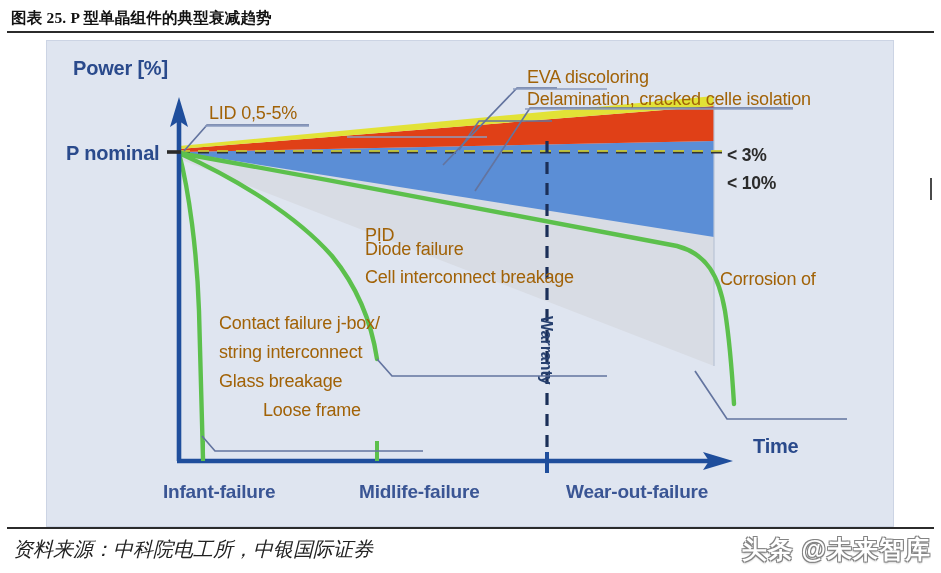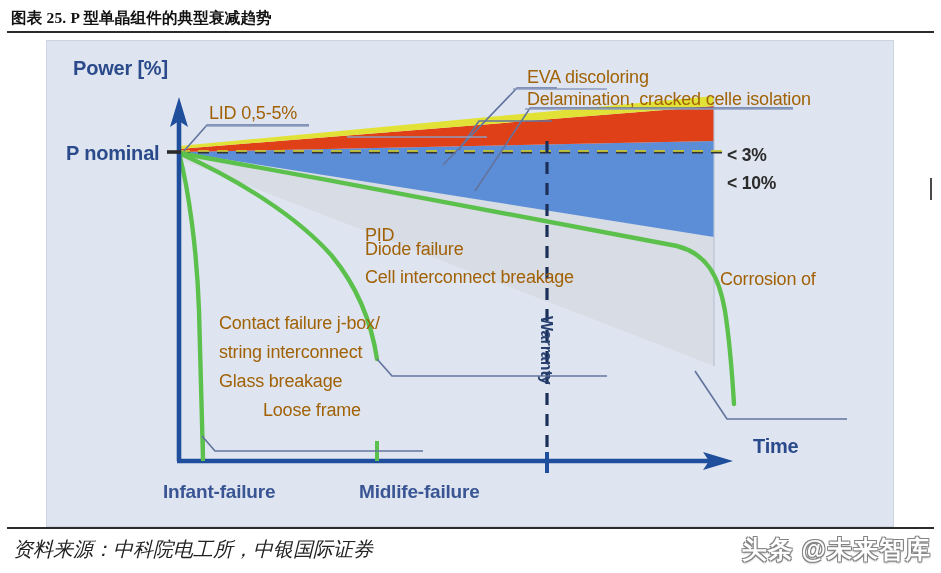--- a/index.html
+++ b/index.html
@@ -177,20 +177,21 @@
 
 
   <div id="warranty-label" style="left:508px;top:275px;">Warranty</div>
 
   <div class="lbl lbl-axis" style="left:682px;top:394px;margin-left:24px;">Time</div>
 
   <div class="lbl lbl-cat" style="left:312px;top:440px;">Midlife-failure</div>
 
   <div class="lbl lbl-cat" style="left:116px;top:440px;">Infant-failure</div>
 
+  <div class="lbl lbl-cat" style="left:519px;top:440px;">Wear-out-failure</div>
 
 </div>
 
 <div id="right-tick"></div>
 
 <div id="footer-rule"></div>
 <div id="source-note">资料来源：中科院电工所，中银国际证券</div>
 <div id="watermark">头条 @未来智库</div>
 
 </body></html>

